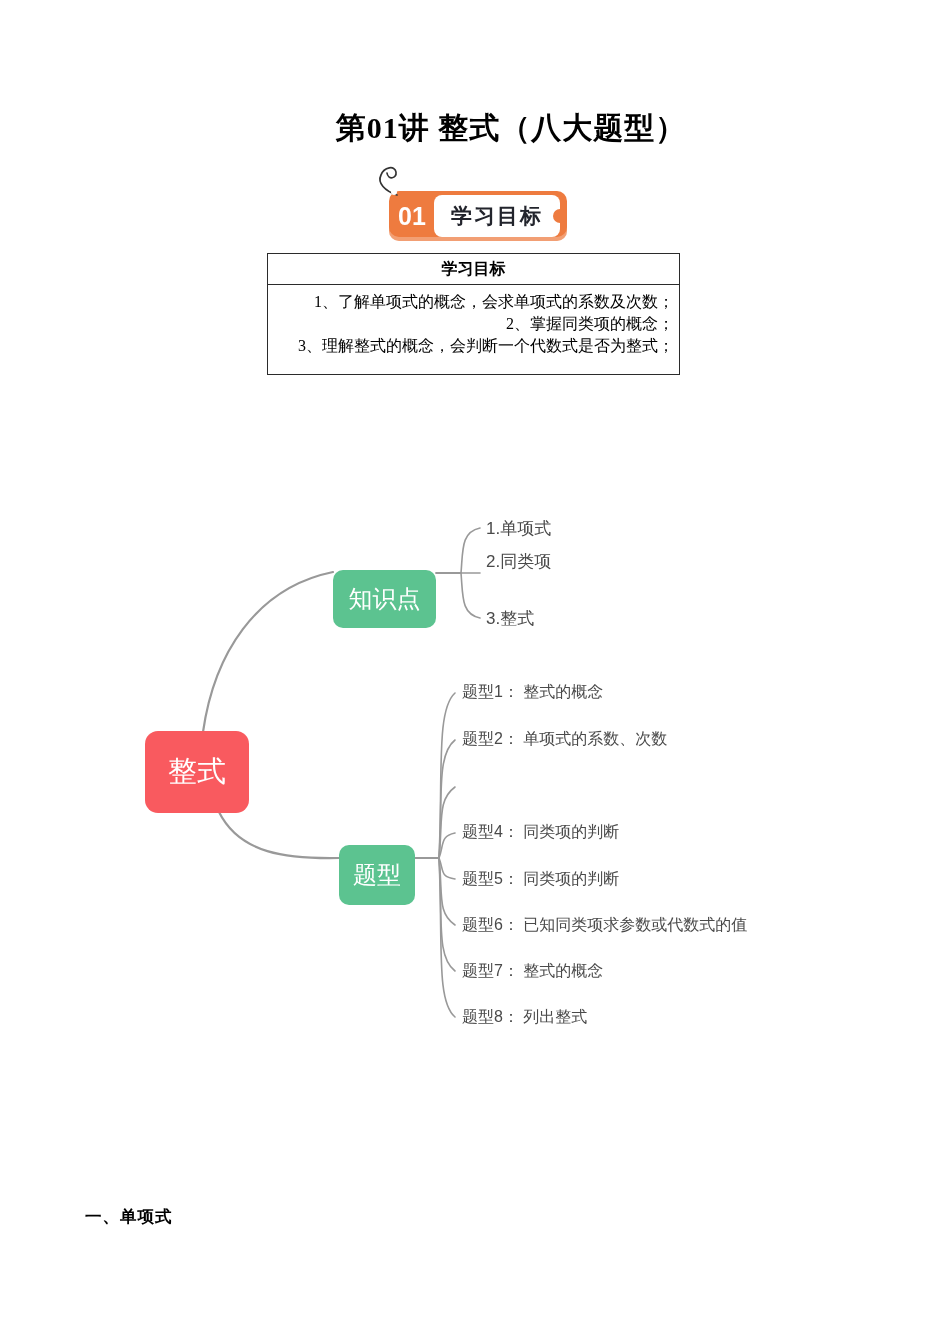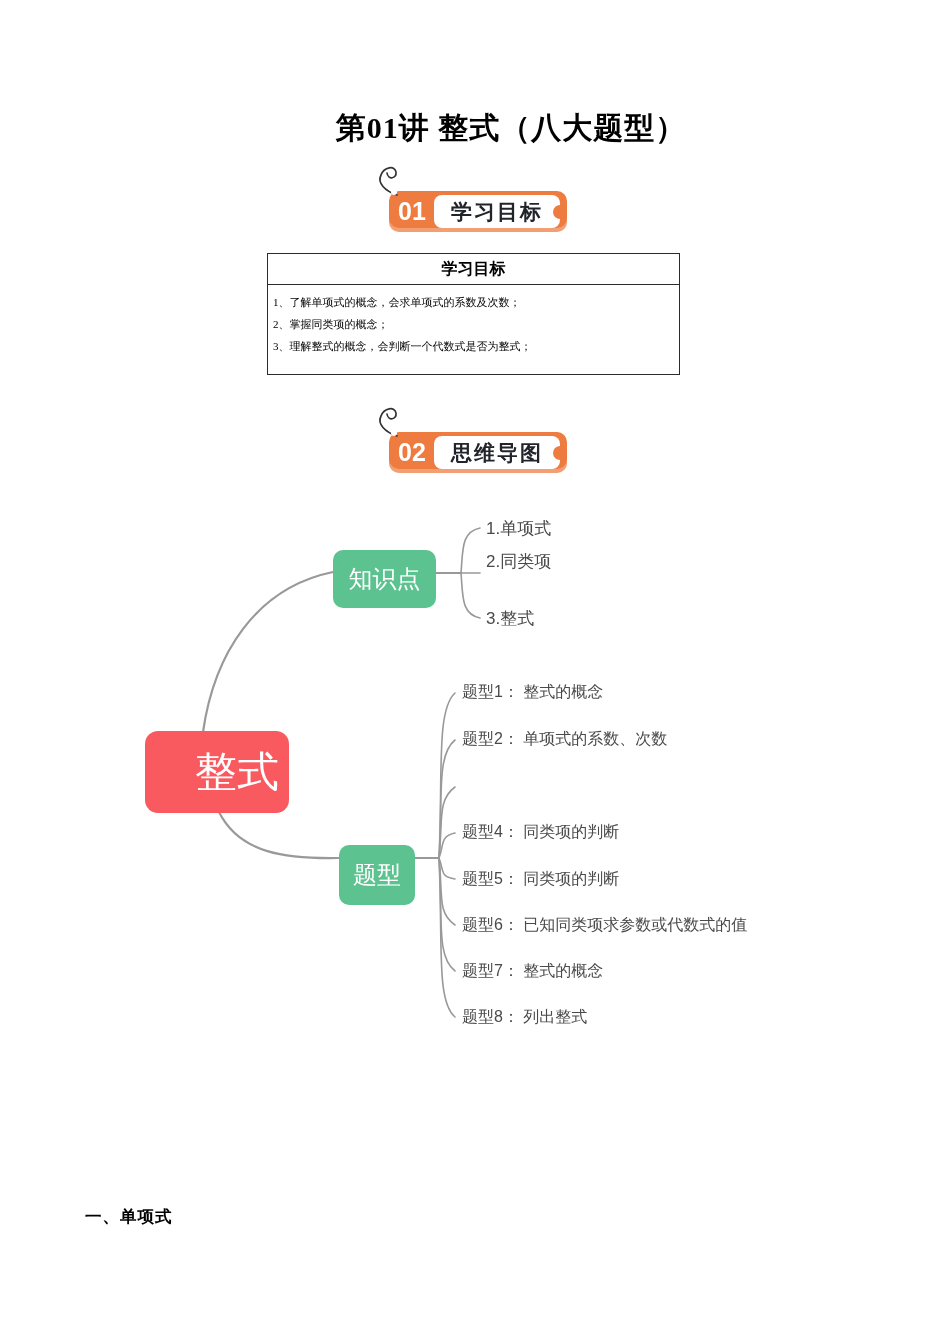--- a/index.html
+++ b/index.html
@@ -15,21 +15,21 @@
     font-family:"Liberation Sans","DejaVu Sans",sans-serif;
   }
   
   .doc-title{
     position:absolute;top:108px;left:0;width:100%;text-align:center;
     font-family:"Liberation Serif","DejaVu Serif",serif;
     font-weight:bold;font-size:30px;color:#000;letter-spacing:1px;padding-left:36px;
   }
   
   .badge{
-    position:absolute;left:389px;width:178px;height:41px;
+    position:absolute;left:389px;width:178px;height:50px;
     background:var(--orange);border-radius:10px;
     box-shadow:inset 0 -4px 0 rgba(255,255,255,.28);
   }
   .badge .dot{
     position:absolute;left:2px;top:-2px;width:6px;height:6px;background:#fff;border-radius:50%;
   }
   .badge-num{
     position:absolute;left:0;top:0;width:46px;height:100%;
     display:flex;align-items:center;justify-content:center;
     color:#fff;font-size:25px;font-weight:bold;
@@ -51,29 +51,29 @@
   
   .obj-table{
     position:absolute;left:267px;top:253px;width:413px;height:122px;
     border:1px solid #2b2b2b;box-sizing:border-box;background:#fff;
     font-family:"Liberation Serif","DejaVu Serif",serif;color:#000;
   }
   .obj-header{
     height:30px;line-height:30px;text-align:center;font-weight:bold;font-size:16px;
     border-bottom:1px solid #2b2b2b;
   }
-  .obj-body{padding:6px 5px 0 5px;font-size:11px;line-height:22px;}
+  .obj-body{padding:6px 5px 0 5px;font-size:16px;line-height:22px;text-align:right;}
   
   .connectors{position:absolute;left:0;top:0;width:950px;height:1344px;}
   .map-node{
     position:absolute;display:flex;align-items:center;justify-content:center;
     color:#fff;white-space:nowrap;
   }
-  .node-root{left:145px;top:731px;width:104px;height:82px;background:var(--red);border-radius:13px;font-size:42px;padding-left:40px;}
-  .node-knowledge{left:333px;top:550px;width:103px;height:58px;background:var(--green);border-radius:10px;font-size:24px;}
+  .node-root{left:145px;top:731px;width:104px;height:82px;background:var(--red);border-radius:13px;font-size:29px;}
+  .node-knowledge{left:333px;top:570px;width:103px;height:58px;background:var(--green);border-radius:10px;font-size:24px;}
   .node-qtypes{left:339px;top:829px;width:76px;height:60px;background:var(--green);border-radius:10px;font-size:24px;margin-top:16px;}
   .leaf{
     position:absolute;color:var(--leaf);white-space:nowrap;transform:translateY(-50%);
     font-size:16px;
   }
   .k-leaf{left:486px;font-size:17px;}
   .q-leaf{left:462px;}
   
   .sec-heading{
     position:absolute;left:85px;top:1206px;
@@ -102,31 +102,20 @@
 
   <div class="obj-table">
     <div class="obj-header">学习目标</div>
     <div class="obj-body">
       <div>1、了解单项式的概念，会求单项式的系数及次数；</div>
       <div>2、掌握同类项的概念；</div>
       <div>3、理解整式的概念，会判断一个代数式是否为整式；</div>
     </div>
   </div>
 
-  <div class="badge b2">
-    <svg class="squiggle" viewBox="0 0 38 34">
-      <path d="M 24 32 C 12 28 4 20 8 12 C 11 4 22 2 23 9 C 24 16 15 17 14 10" fill="none" stroke="#333" stroke-width="1.7" stroke-linecap="round"></path>
-    </svg>
-    <span class="dot"></span>
-    <span class="badge-num">02</span>
-    <span class="badge-pill">
-      <span class="pill-text">思维导图</span>
-      <span class="badge-notch"></span>
-    </span>
-  </div>
 
   <svg class="connectors" viewBox="0 0 950 1344">
     <g fill="none" stroke="#999999" stroke-linecap="round">
 
       <path d="M 203 732 C 214 655 255 588 333 572" stroke-width="2.2"></path>
 
       <path d="M 219 812 C 240 854 287 859 339 858" stroke-width="2.2"></path>
 
       <path d="M 436 573 L 461 573" stroke-width="1.8"></path>
       <path d="M 461 573 C 463 550 461 532 480 528" stroke-width="1.6"></path>

